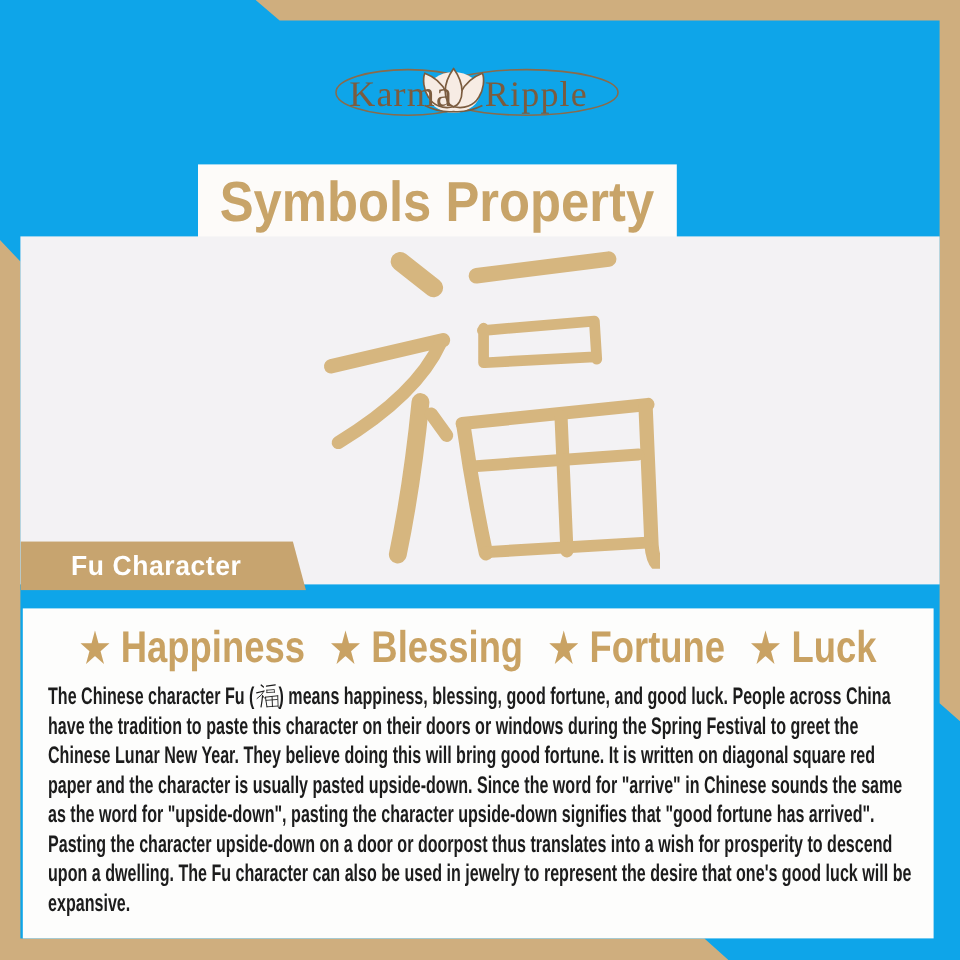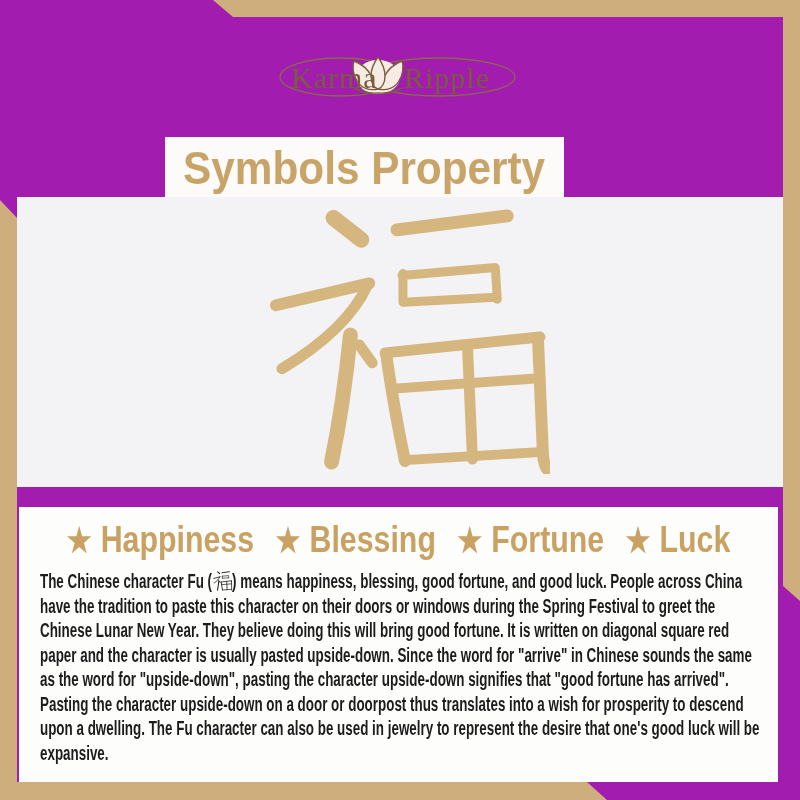--- a/index.html
+++ b/index.html
@@ -1,16 +1,16 @@
 <!DOCTYPE html>
 <html><head>
 <meta charset="utf-8">
 <style>
   html,body{margin:0;padding:0;background:#f7ece4;}
-  .canvas{position:relative;width:800px;height:800px;background:#a21caf;overflow:hidden;
+  .canvas{position:relative;width:800px;height:800px;background:#0ea5e9;overflow:hidden;
           font-family:"Liberation Sans",sans-serif;}
 
   
   .frame{position:absolute;background:#cfae7e;}
   .frame-tr{left:0;top:0;width:800px;height:800px;
     clip-path:polygon(213px 0,800px 0,800px 601px,783px 586px,783px 17px,233px 17px);}
   .frame-bl{left:0;top:0;width:800px;height:800px;
     clip-path:polygon(0 200px,17px 218px,17px 782px,587px 782px,607px 800px,0 800px);}
 
   
@@ -95,20 +95,23 @@
 
   <div class="title-band">
     <h1>Symbols Property</h1>
   </div>
 
   <div class="char-panel"></div>
   <svg class="fu-big" viewBox="0 0 300 270" role="img" aria-label="福">
     <use href="#fu-glyph"></use>
   </svg>
 
+  <div class="ribbon">
+    <span>Fu Character</span>
+  </div>
 
   <section class="content">
     <div class="keywords">
 
     <span class="kw">
         <span class="star">★</span>
         <span class="kw-label">Happiness</span>
       </span>
         <span class="kw">
         <span class="star">★</span>

